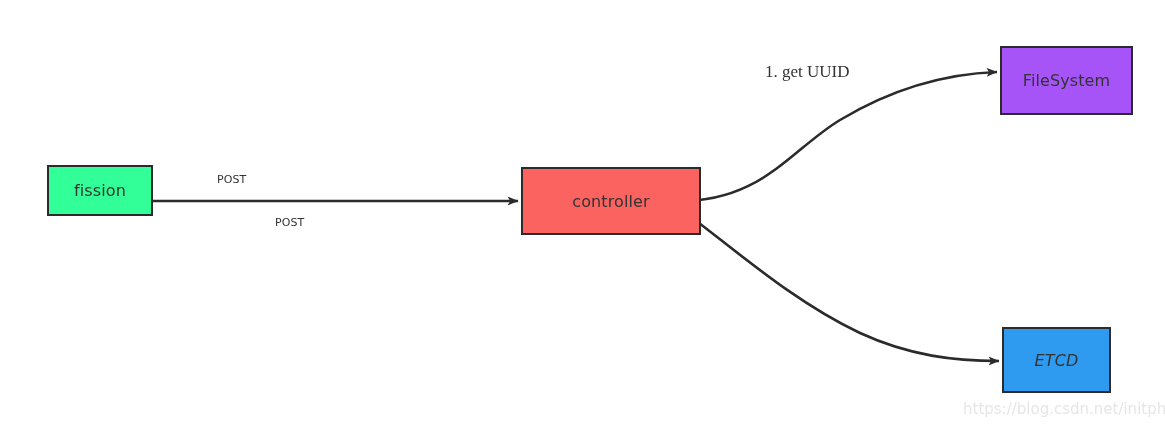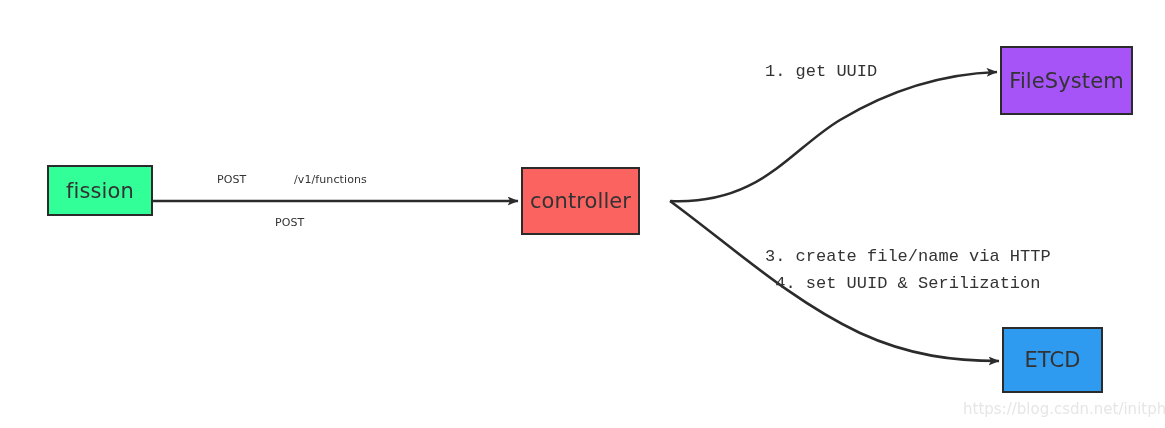--- a/index.html
+++ b/index.html
@@ -26,47 +26,48 @@
     pointer-events: none;
   }
   .node {
     position: absolute;
     box-sizing: border-box;
     border: 2px solid #2b2b2b;
     display: flex;
     align-items: center;
     justify-content: center;
     color: #333333;
-    font-size: 21px;
+    font-size: 16px;
     font-family: "DejaVu Sans", sans-serif;
     letter-spacing: 0.1px;
   }
   #node-fission {
     left: 47px;
     top: 165px;
     width: 106px;
     height: 51px;
   }
   #node-controller {
     left: 521px;
     top: 167px;
-    width: 119px;
+    width: 180px;
     height: 68px;
   }
   #node-filesystem {
     left: 1000px;
     top: 46px;
     width: 133px;
     height: 69px;
   }
   #node-etcd {
     left: 1002px;
     top: 327px;
-    width: 101px;
+    width: 109px;
     height: 66px;
+    font-style: italic;
   }
   .edge-label {
     position: absolute;
     color: #333333;
     font-size: 11px;
     font-family: "DejaVu Sans", sans-serif;
     white-space: nowrap;
     letter-spacing: 0.1px;
   }
   #label-post {
@@ -78,21 +79,21 @@
     top: 173px;
   }
   #label-json {
     left: 275px;
     top: 216px;
   }
   .edge-label-block {
     position: absolute;
     color: #333333;
     font-size: 17px;
-    font-family: Liberation Mono, monospace;
+    font-family: Liberation Serif, serif;
     white-space: nowrap;
     line-height: 27px;
     text-align: center;
   }
   #label-upper-branch {
     left: 765px;
     top: 58px;
   }
   #label-lower-branch {
     left: 765px;
@@ -138,28 +139,23 @@
   <div class="node" id="node-filesystem" style="background:#a653f7">
     <span>FileSystem</span>
   </div>
 
   <div class="node" id="node-etcd" style="background:#2e9bf0">
     <span>ETCD</span>
   </div>
 
   <div class="edge-label" id="label-post">POST</div>
 
-  <div class="edge-label" id="label-path">/v1/functions</div>
 
   <div class="edge-label" id="label-json">POST</div>
 
   <div class="edge-label-block" id="label-upper-branch">
     <div>1. get UUID</div>
   </div>
 
-  <div class="edge-label-block" id="label-lower-branch">
-    <div>3. create file/name via HTTP</div>
-    <div>4. set UUID &amp; Serilization</div>
-  </div>
 
   <div id="watermark">https://blog.csdn.net/initphp</div>
 
 </div>
 
 </body></html>

